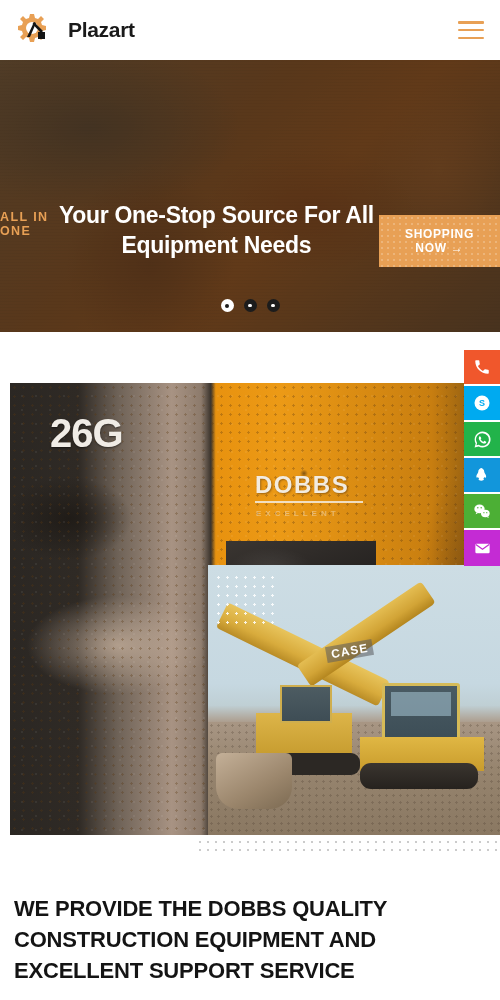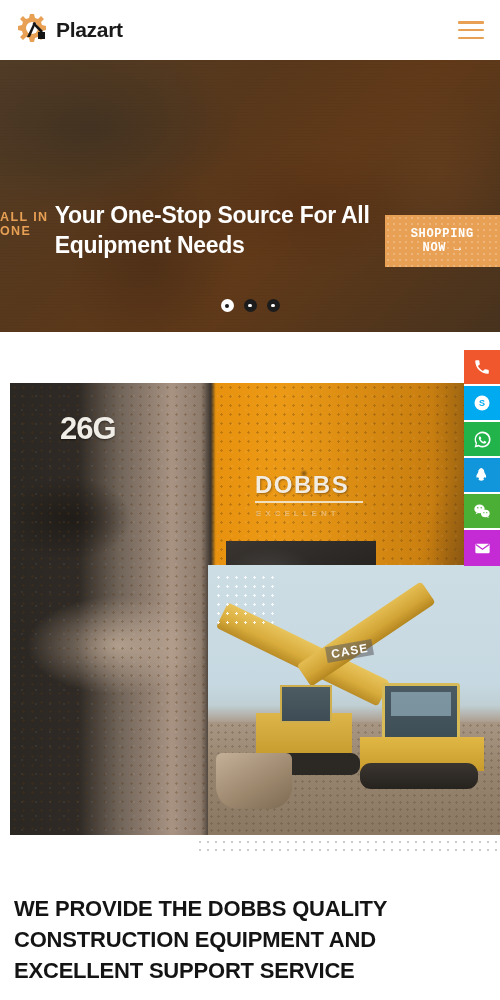--- a/index.html
+++ b/index.html
@@ -15,21 +15,21 @@
   .header {
     height:60px;
     background:#ffffff;
     display:flex;
     align-items:center;
     justify-content:space-between;
     padding:0 16px 0 14px;
     position:relative;
     z-index:30;
   }
-  .brand { display:flex; align-items:center; gap:6px; }
+  .brand { display:flex; align-items:center; gap:18px; }
   .logo-mark { width:36px; height:36px; position:relative; display:block; }
   .brand-name {
     font-size:21px;
     font-weight:bold;
     color:#1a1a1a;
     letter-spacing:-0.3px;
   }
   .hamburger {
     width:26px; height:20px;
     display:flex; flex-direction:column;
@@ -83,29 +83,30 @@
     font-size:12.5px;
     font-weight:bold;
     letter-spacing:1.4px;
     margin-bottom:12px;
   }
   .hero-title {
     color:#ffffff;
     font-size:23px;
     font-weight:bold;
     line-height:1.32;
+    text-align:center;
     letter-spacing:-0.3px;
     max-width:340px;
   }
   .hero-btn {
     margin-top:22px;
     background:#E8A055;
     color:#ffffff;
     border:none;
-    font-family:Liberation Mono, monospace;
+    font-family:Liberation Sans, sans-serif;
     font-size:12px;
     font-weight:bold;
     letter-spacing:.7px;
     padding:12px 22px;
     cursor:pointer;
     position:relative;
     background-image:radial-gradient(rgba(255,255,255,.22) .8px, transparent .9px);
     background-size:6px 6px;
   }
   .hero-dots {
@@ -216,23 +217,23 @@
     z-index:3;
     overflow:hidden;
   }
   .plate::after {
     content:"";
     position:absolute; inset:0;
     background:radial-gradient(ellipse 60px 30px at 30% 25%, rgba(255,255,255,.08), transparent 70%);
   }
   .plate-num {
     position:absolute;
-    left:50px; top:28px;
+    left:40px; top:28px;
     color:#f0ece6;
-    font-size:31px;
+    font-size:40px;
     font-weight:bold;
     letter-spacing:-1px;
     z-index:4;
     text-shadow:0 1px 2px rgba(0,0,0,.5);
   }
 
   
   .media-inset {
     position:absolute;
     left:208px; top:182px;

